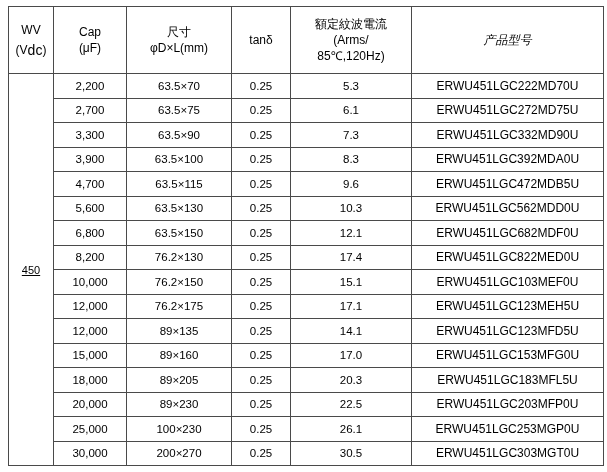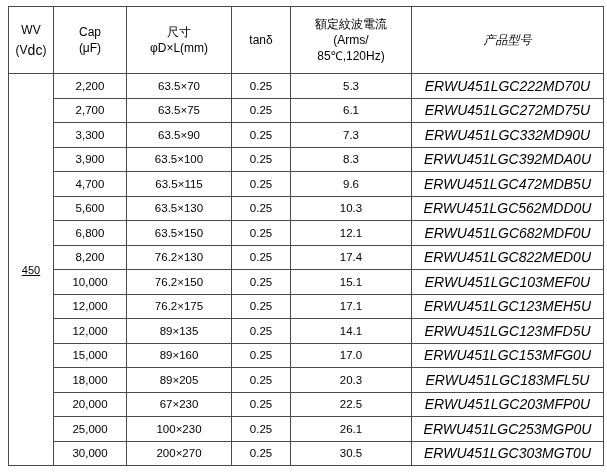--- a/index.html
+++ b/index.html
@@ -57,22 +57,21 @@
   }
   tbody td {
     height: 23.5px;
     font-size: 11.5px;
   }
   td.wv-cell {
     font-size: 11px;
     text-decoration: underline;
   }
   td.model-cell {
-    font-style: italic;
-    font-size: 14px;
+    font-size: 12px;
   }
   td.cap-cell { }
   td.size-cell { }
   td.tan-cell { }
   td.ripple-cell { }
 </style>
 </head>
 <body>
 
 <div id="sheet">
@@ -188,21 +187,21 @@
         </tr>
         <tr>
           <td class="cap-cell">18,000</td>
           <td class="size-cell">89×205</td>
           <td class="tan-cell">0.25</td>
           <td class="ripple-cell">20.3</td>
           <td class="model-cell">ERWU451LGC183MFL5U</td>
         </tr>
         <tr>
           <td class="cap-cell">20,000</td>
-          <td class="size-cell">67×230</td>
+          <td class="size-cell">89×230</td>
           <td class="tan-cell">0.25</td>
           <td class="ripple-cell">22.5</td>
           <td class="model-cell">ERWU451LGC203MFP0U</td>
         </tr>
         <tr>
           <td class="cap-cell">25,000</td>
           <td class="size-cell">100×230</td>
           <td class="tan-cell">0.25</td>
           <td class="ripple-cell">26.1</td>
           <td class="model-cell">ERWU451LGC253MGP0U</td>

